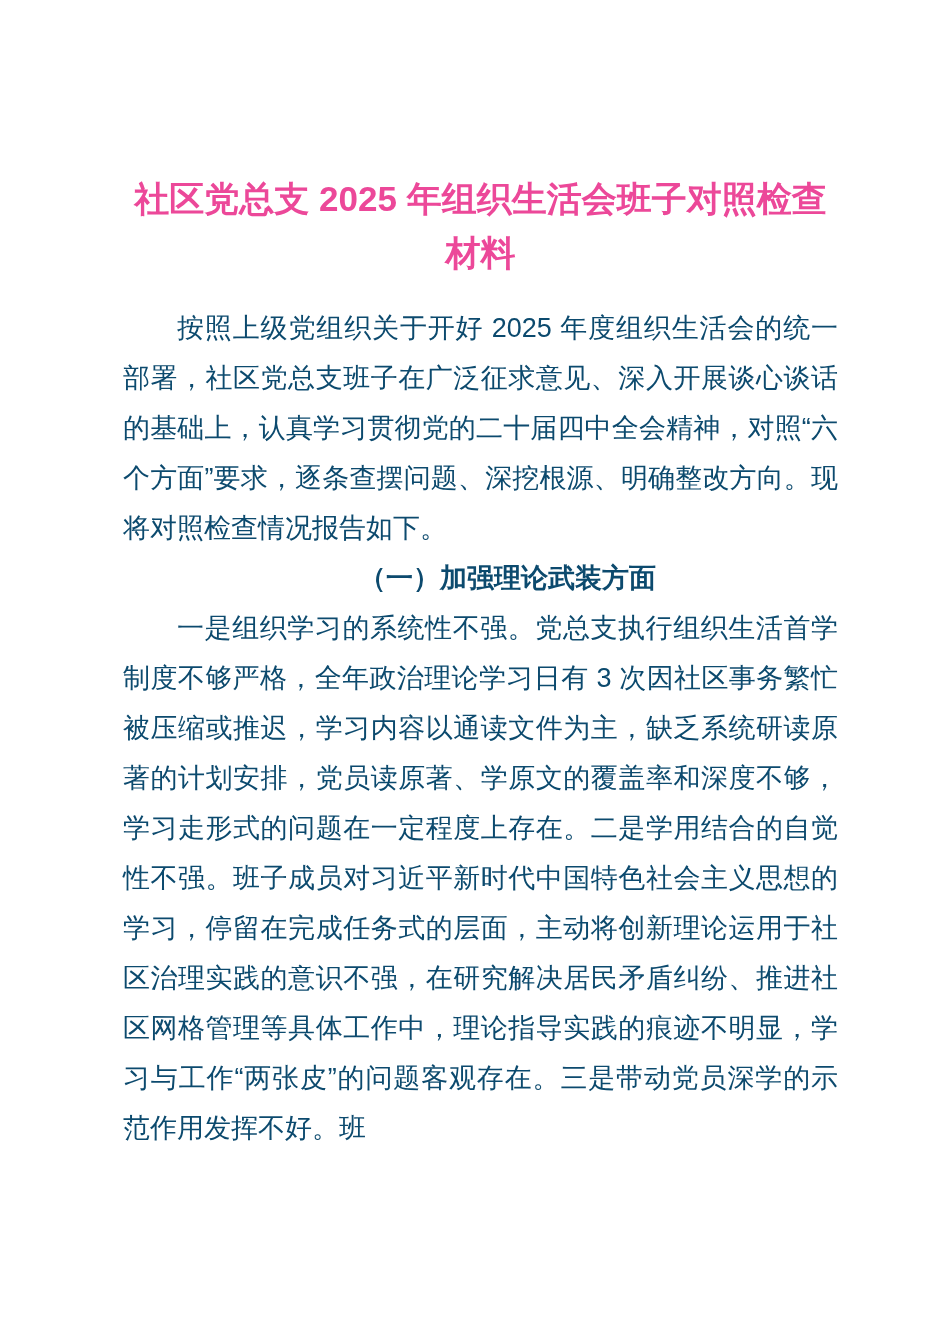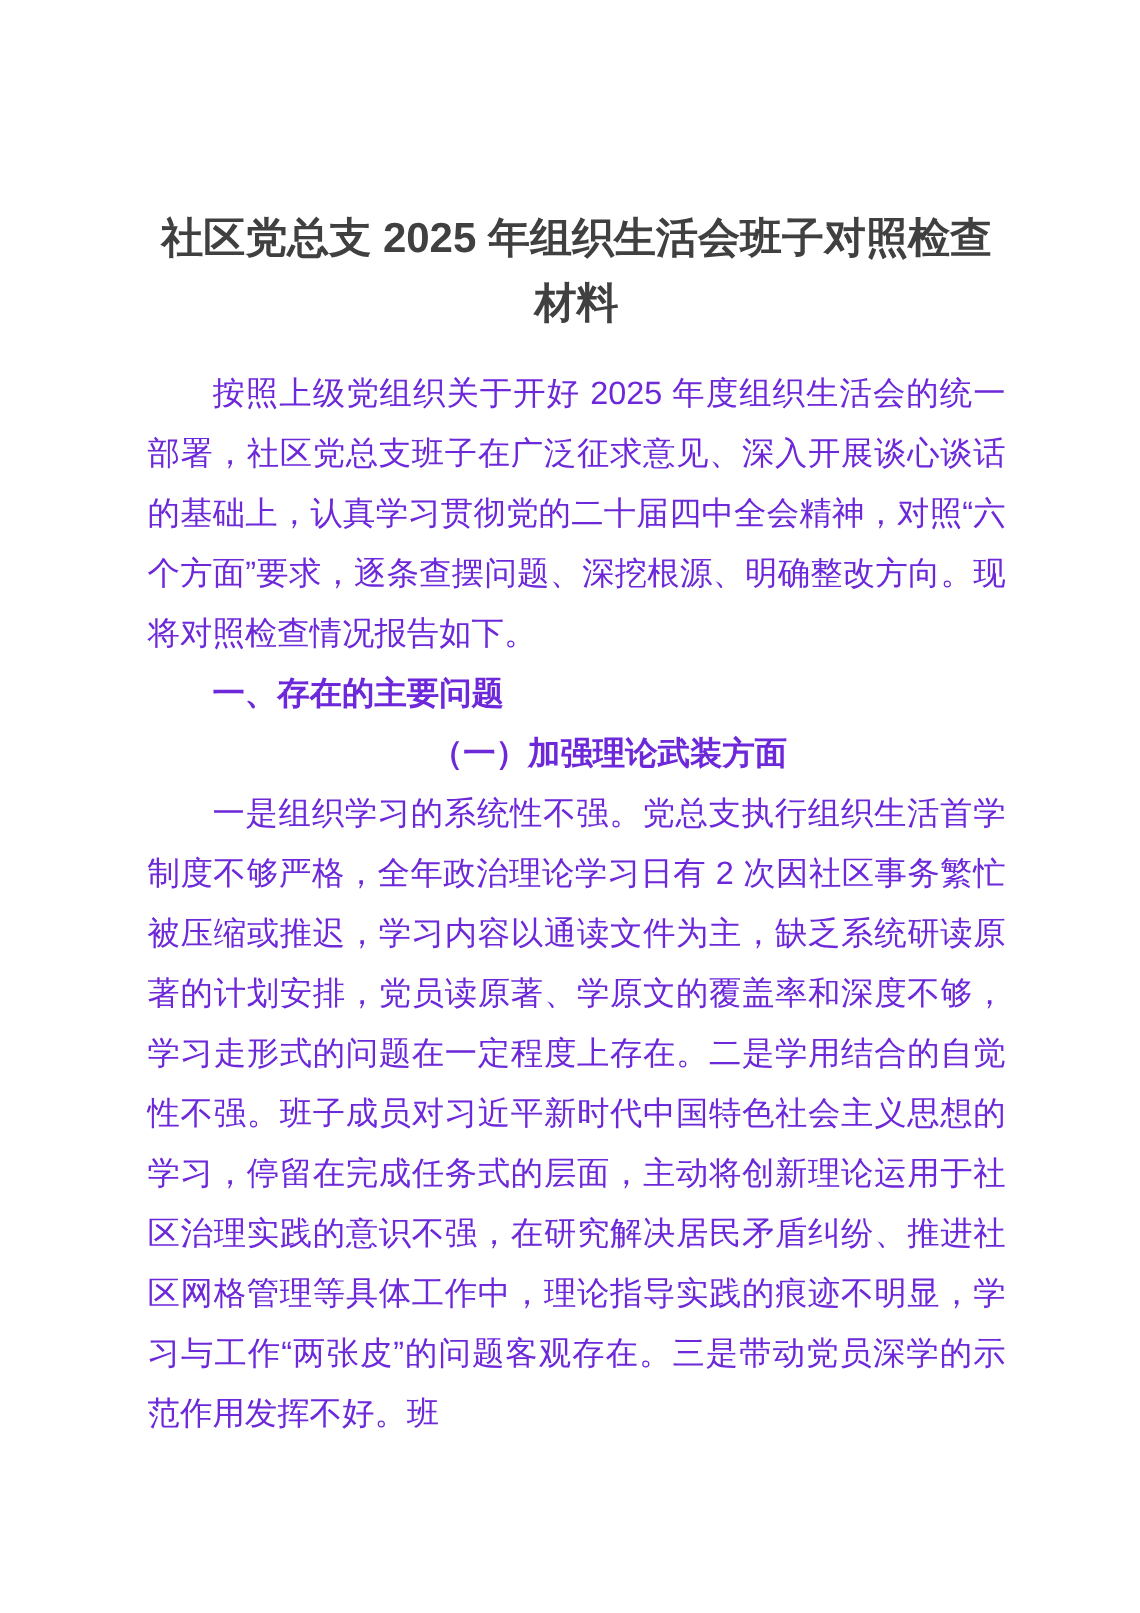--- a/index.html
+++ b/index.html
@@ -17,47 +17,46 @@
     font-family: "Liberation Sans", "DejaVu Sans", sans-serif;
     color: #000000;
     overflow: hidden;
   }
   .doc-title {
     font-size: 35px;
     font-weight: bold;
     line-height: 54px;
     text-align: center;
     margin: 0 0 23px 0;
-    color: #404040;
+    color: #ec4899;
   }
   .para {
     font-size: 27px;
     line-height: 50px;
     margin: 0;
     text-indent: 2em;
     text-align: justify;
     text-justify: inter-ideograph;
-    color: #6d28d9;
+    color: #0c4a6e;
     word-break: break-all;
   }
   .para.heading-1 {
     font-weight: bold;
     text-align: left;
   }
   .para.heading-2 {
     font-weight: bold;
     text-align: center;
   }
 </style>
 </head>
 <body>
 
 <div class="page">
   <h1 class="doc-title">社区党总支 2025 年组织生活会班子对照检查材料</h1>
 
   <p class="para">按照上级党组织关于开好 2025 年度组织生活会的统一部署，社区党总支班子在广泛征求意见、深入开展谈心谈话的基础上，认真学习贯彻党的二十届四中全会精神，对照“六个方面”要求，逐条查摆问题、深挖根源、明确整改方向。现将对照检查情况报告如下。</p>
 
-  <p class="para heading-1">一、存在的主要问题</p>
 
   <p class="para heading-2">（一）加强理论武装方面</p>
 
-  <p class="para">一是组织学习的系统性不强。党总支执行组织生活首学制度不够严格，全年政治理论学习日有 2 次因社区事务繁忙被压缩或推迟，学习内容以通读文件为主，缺乏系统研读原著的计划安排，党员读原著、学原文的覆盖率和深度不够，学习走形式的问题在一定程度上存在。二是学用结合的自觉性不强。班子成员对习近平新时代中国特色社会主义思想的学习，停留在完成任务式的层面，主动将创新理论运用于社区治理实践的意识不强，在研究解决居民矛盾纠纷、推进社区网格管理等具体工作中，理论指导实践的痕迹不明显，学习与工作“两张皮”的问题客观存在。三是带动党员深学的示范作用发挥不好。班</p>
+  <p class="para">一是组织学习的系统性不强。党总支执行组织生活首学制度不够严格，全年政治理论学习日有 3 次因社区事务繁忙被压缩或推迟，学习内容以通读文件为主，缺乏系统研读原著的计划安排，党员读原著、学原文的覆盖率和深度不够，学习走形式的问题在一定程度上存在。二是学用结合的自觉性不强。班子成员对习近平新时代中国特色社会主义思想的学习，停留在完成任务式的层面，主动将创新理论运用于社区治理实践的意识不强，在研究解决居民矛盾纠纷、推进社区网格管理等具体工作中，理论指导实践的痕迹不明显，学习与工作“两张皮”的问题客观存在。三是带动党员深学的示范作用发挥不好。班</p>
 </div>
 
 </body></html>

